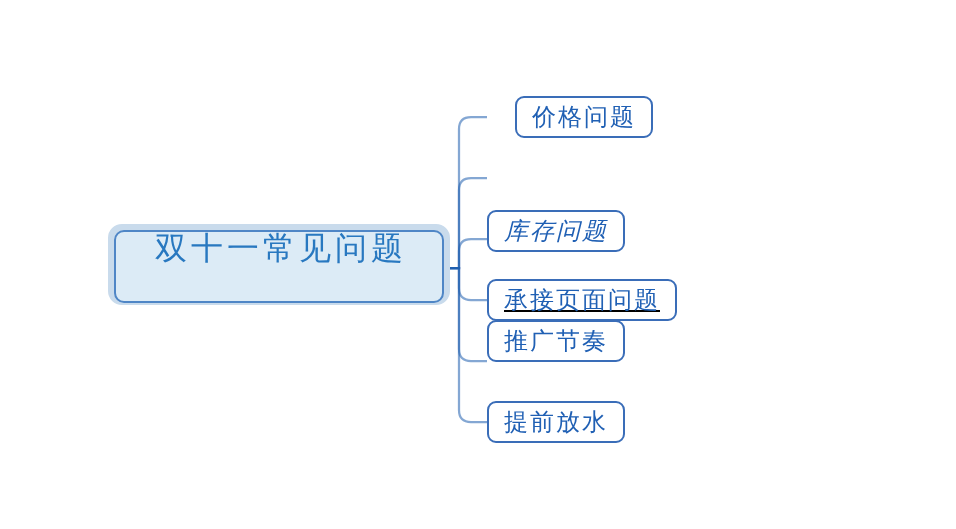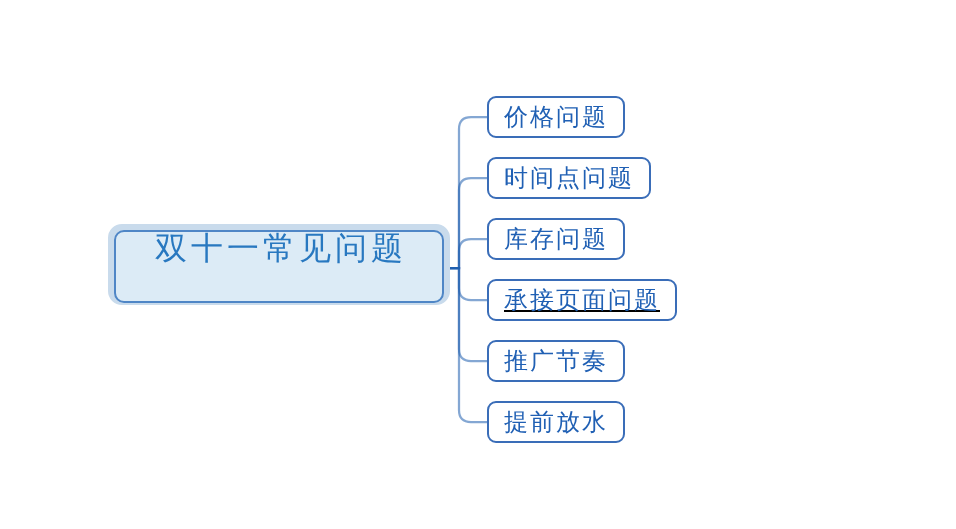--- a/index.html
+++ b/index.html
@@ -73,25 +73,25 @@
     padding: 0 15px;
     cursor: pointer;
   }
   .child-label {
     color: #2060b4;
     font-size: 24px;
     letter-spacing: 2px;
     white-space: nowrap;
     line-height: 1;
   }
-  .n1 { top: 96px; }
+  .n1 { top: 96px; margin-left: 28px; }
   .n2 { top: 157px; }
-  .n3 { top: 218px; }
+  .n3 { top: 210px; font-style: italic; }
   .n4 { top: 279px; text-decoration: underline; }
-  .n5 { top: 340px; }
+  .n5 { top: 320px; }
   .n6 { top: 401px; justify-content: center; }
 </style>
 </head>
 <body>
 
 <div class="canvas">
 
   <svg class="connector-svg" viewBox="0 0 956 529" xmlns="http://www.w3.org/2000/svg">
     <path d="M 448 268 H 459 V 129 Q 459 117 471 117 H 487"></path>
     <path d="M 448 268 H 459 V 190 Q 459 178 471 178 H 487"></path>
@@ -104,23 +104,20 @@
   <div class="root-node">
     <div class="root-inner">
       <span class="root-label">双十一常见问题</span>
     </div>
   </div>
 
   <div class="child-node n1">
     <span class="child-label">价格问题</span>
   </div>
 
-  <div class="child-node n2">
-    <span class="child-label">时间点问题</span>
-  </div>
 
   <div class="child-node n3">
     <span class="child-label">库存问题</span>
   </div>
 
   <div class="child-node n4">
     <span class="child-label">承接页面问题</span>
   </div>
 
   <div class="child-node n5">

